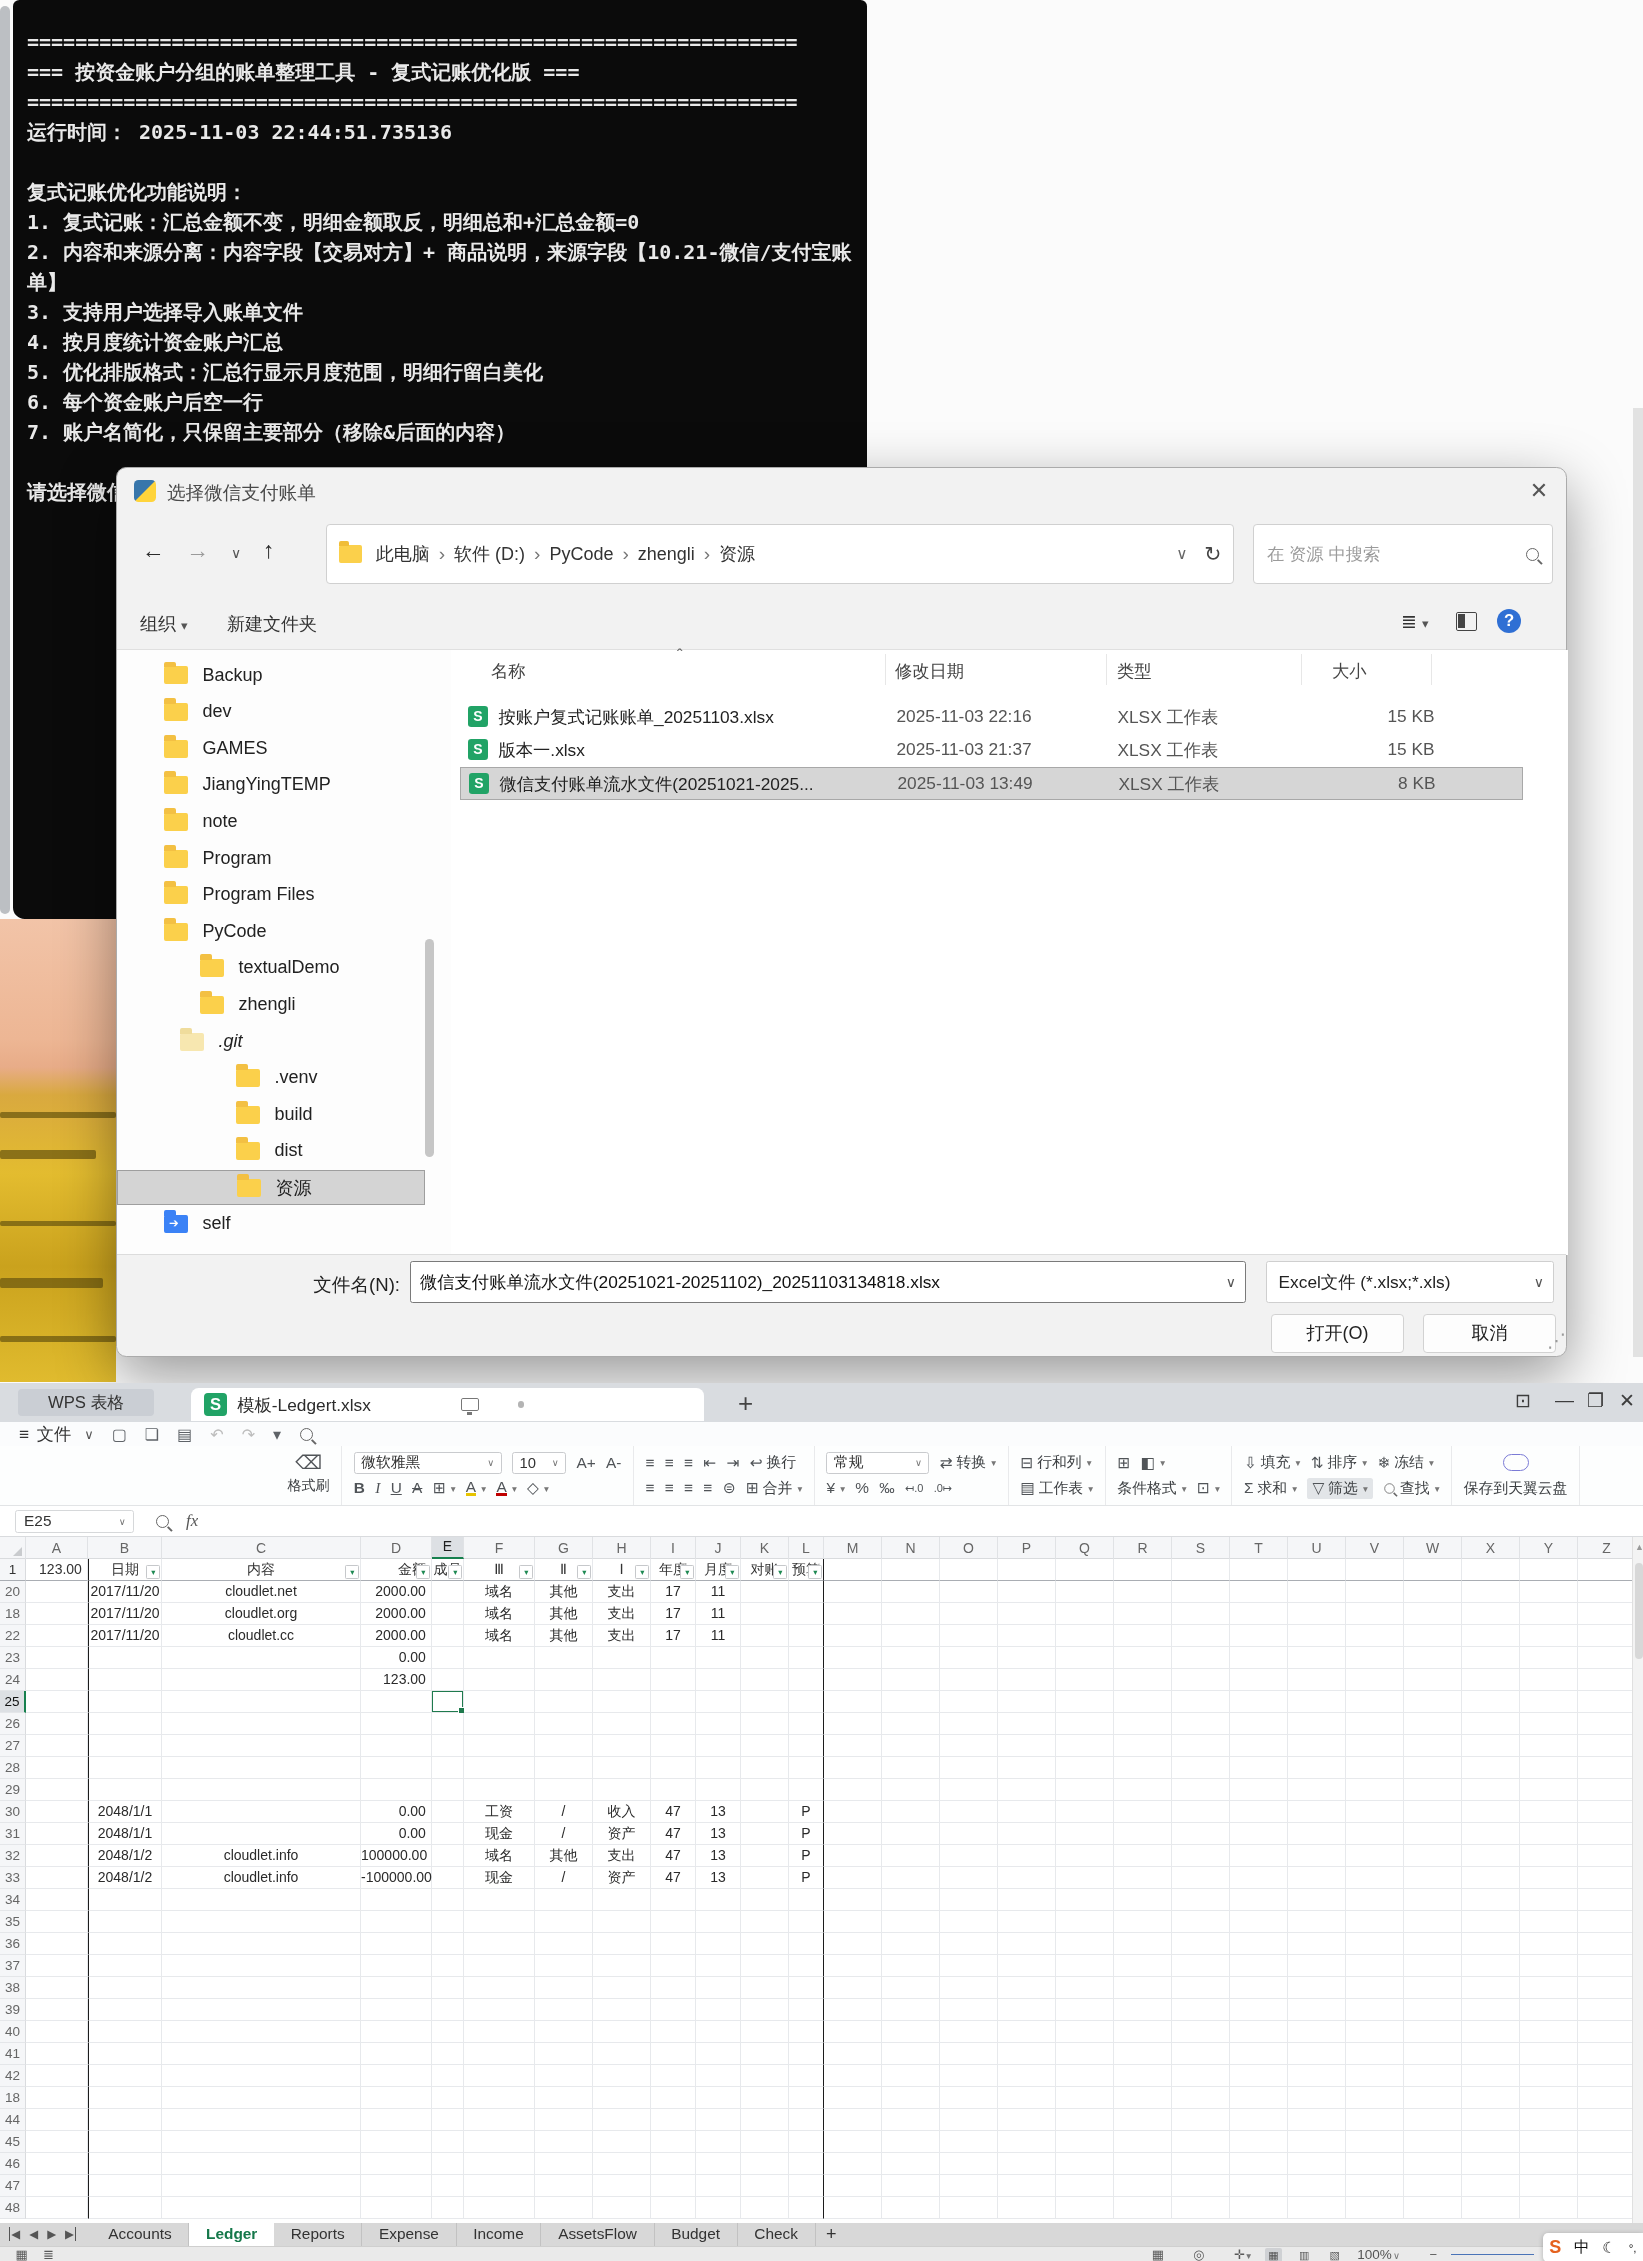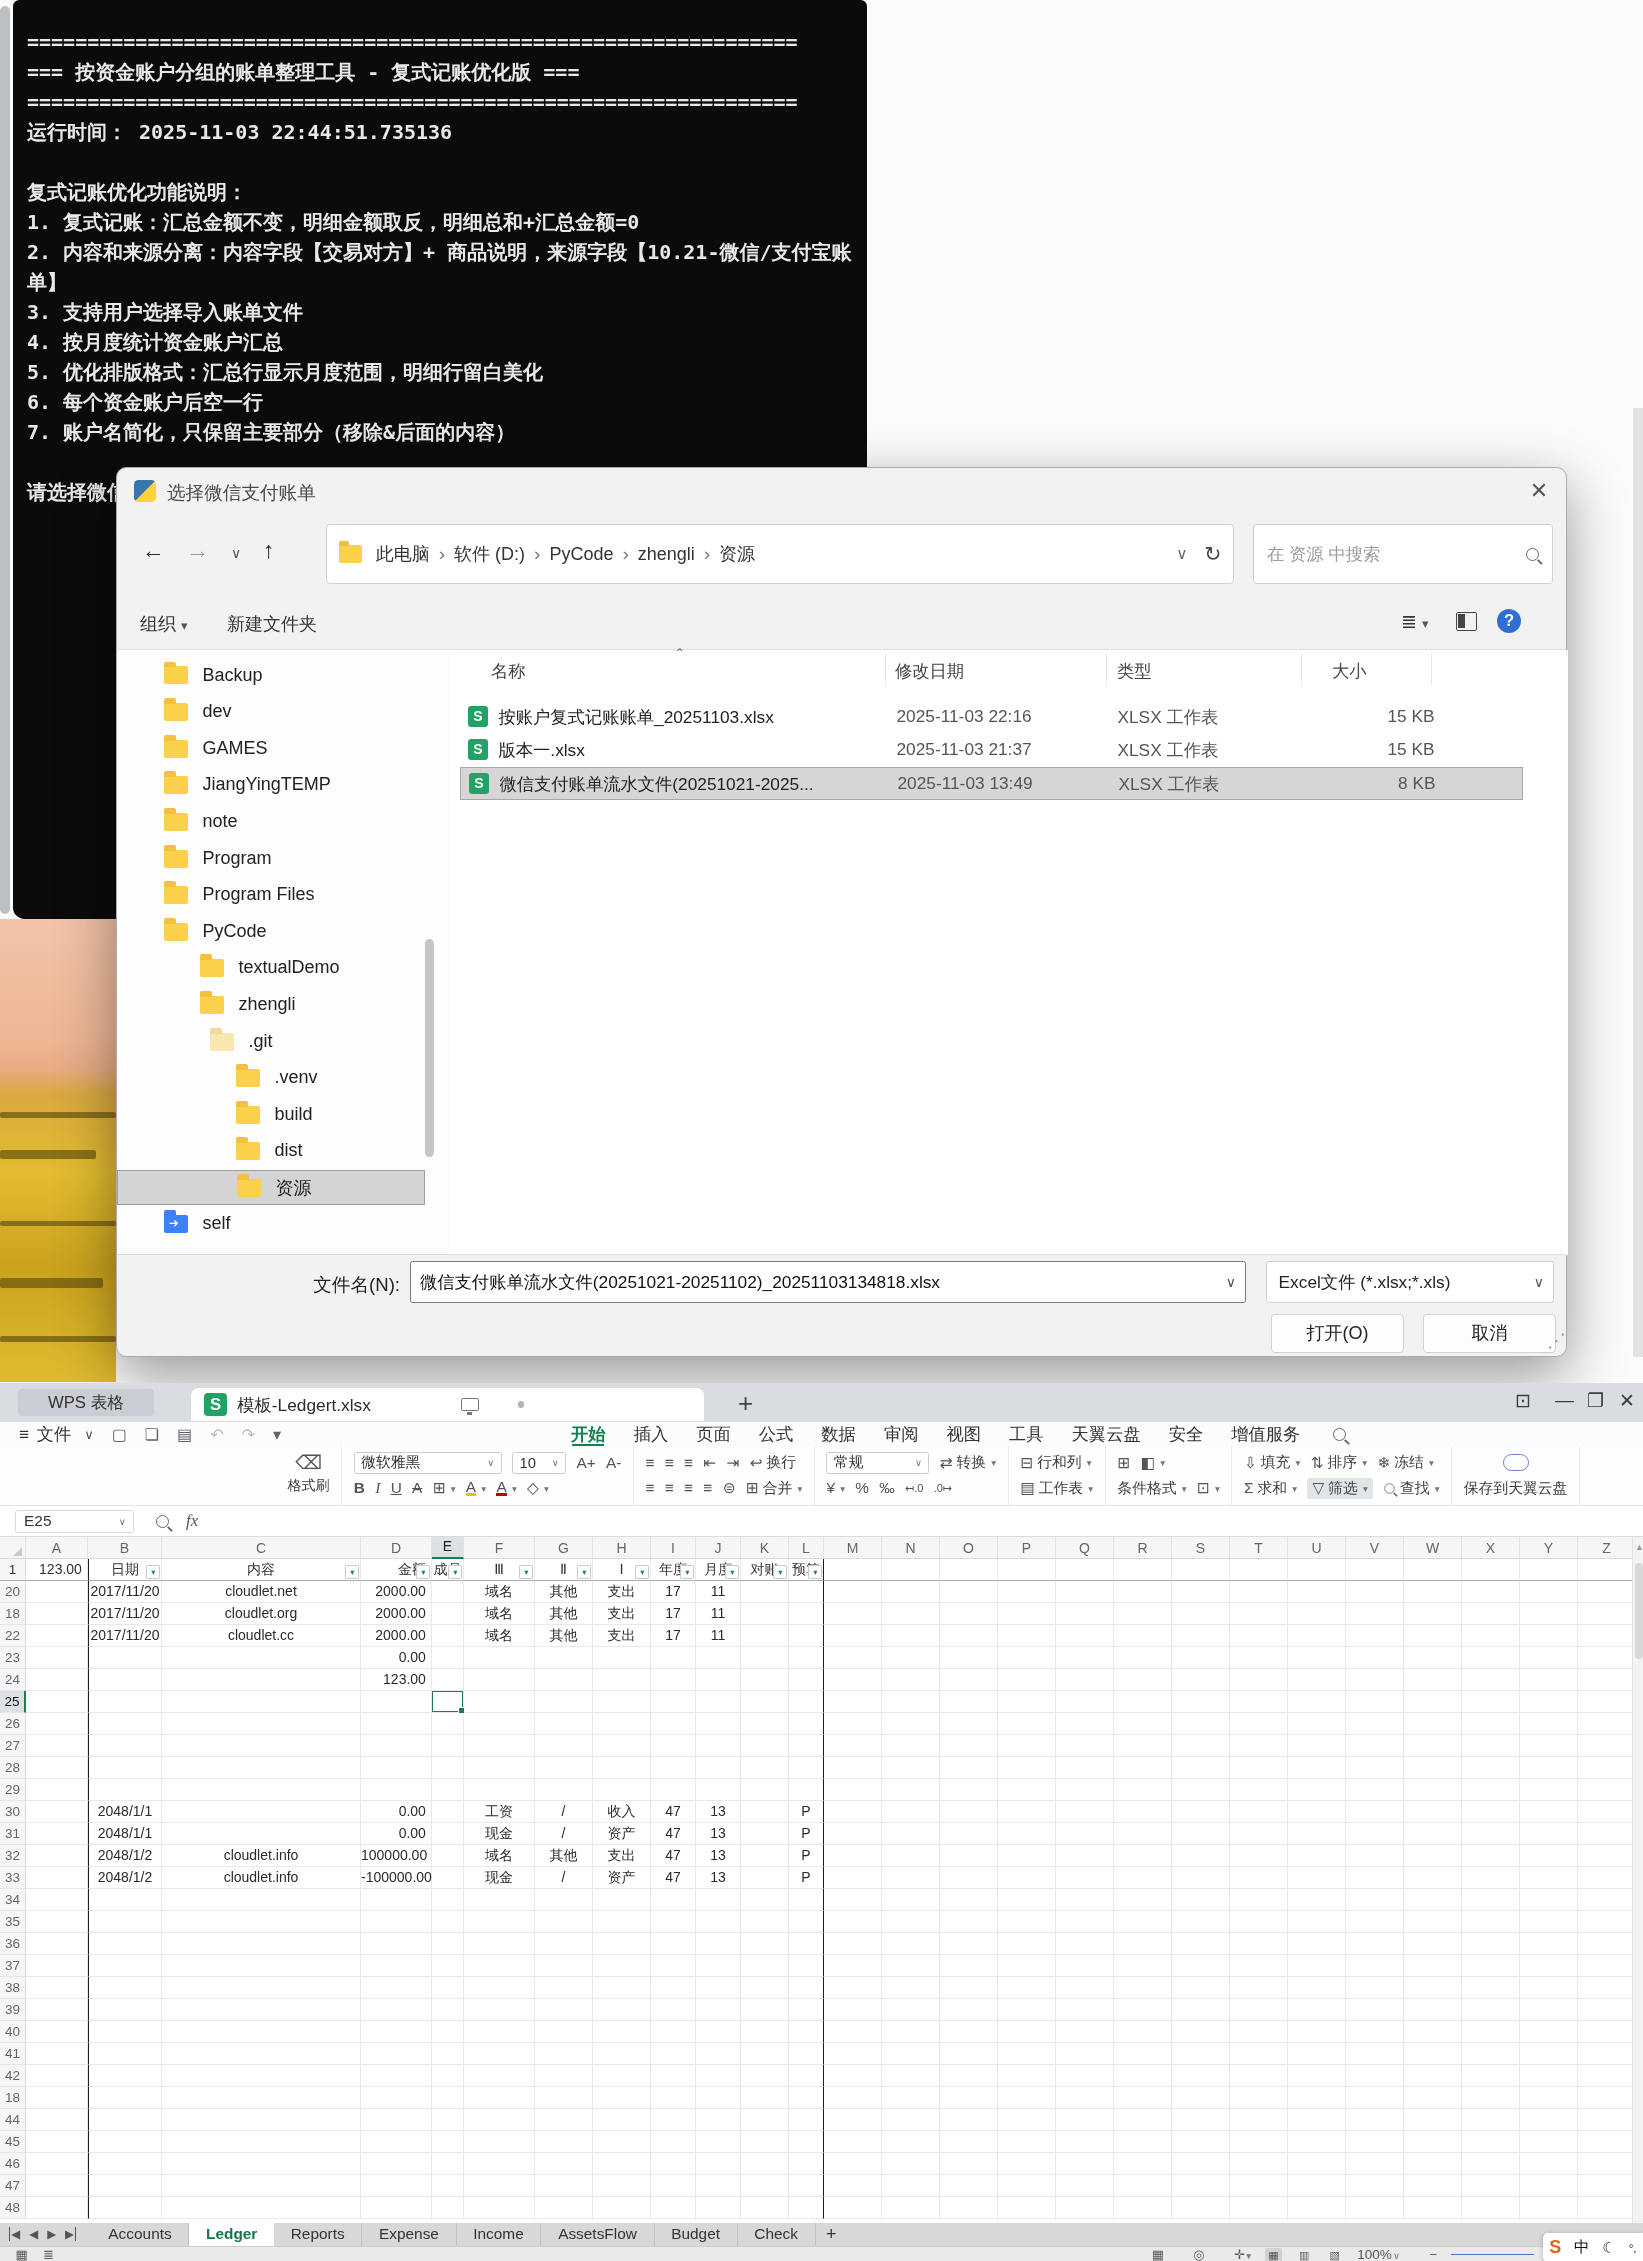--- a/index.html
+++ b/index.html
@@ -291,21 +291,21 @@
           <span>PyCode</span>
         </div>
         <div class="tree-item" style="top: 300px; padding-left: 83px;">
           <span class="folder"></span>
           <span>textualDemo</span>
         </div>
         <div class="tree-item" style="top: 337px; padding-left: 83px;">
           <span class="folder"></span>
           <span>zhengli</span>
         </div>
-        <div class="tree-item" style="top: 374px; padding-left: 93px;">
+        <div class="tree-item" style="top: 374px; padding-left: 63px; font-style: italic;">
           <span class="folder pale"></span>
           <span>.git</span>
         </div>
         <div class="tree-item" style="top: 410px; padding-left: 119px;">
           <span class="folder"></span>
           <span>.venv</span>
         </div>
         <div class="tree-item" style="top: 447px; padding-left: 119px;">
           <span class="folder"></span>
           <span>build</span>
@@ -396,33 +396,20 @@
       <span>≡</span>
       <span>文件</span>
       <span class="tb-caret">∨</span>
     </span>
     <span class="qicon">▢</span>
     <span class="qicon">❏</span>
     <span class="qicon">▤</span>
     <span class="qicon dim">↶</span>
     <span class="qicon dim">↷</span>
     <span class="qicon">▾</span>
-    <span id="menu-tabs">
-        <span class="mtab active">开始</span>
-        <span class="mtab">插入</span>
-        <span class="mtab">页面</span>
-        <span class="mtab">公式</span>
-        <span class="mtab">数据</span>
-        <span class="mtab">审阅</span>
-        <span class="mtab">视图</span>
-        <span class="mtab">工具</span>
-        <span class="mtab">天翼云盘</span>
-        <span class="mtab">安全</span>
-        <span class="mtab">增值服务</span>
-      </span>
     <span class="mag" id="menu-mag"></span>
   </div>
 
   <div class="abs" id="ribbon">
     <div class="rib-group big2">
       <span class="bigbtn">
           <span class="rg">⌫</span>
           <span>格式刷</span>
         </span>
       <span class="bigbtn">

